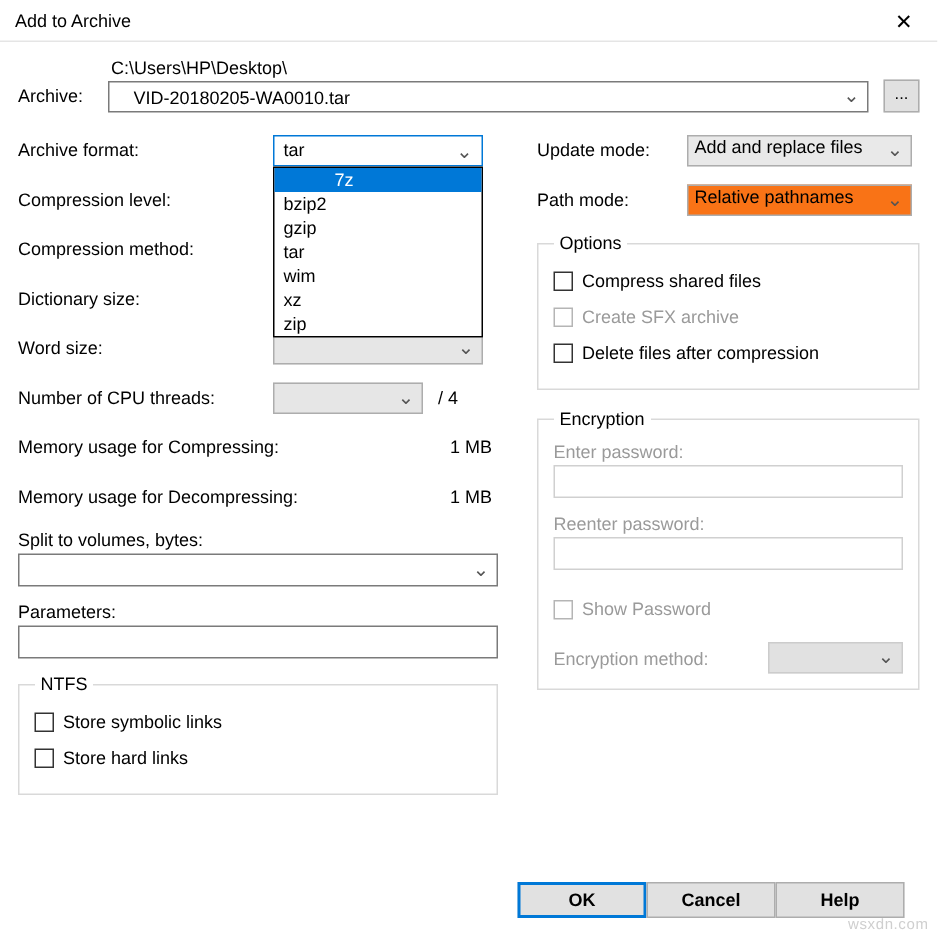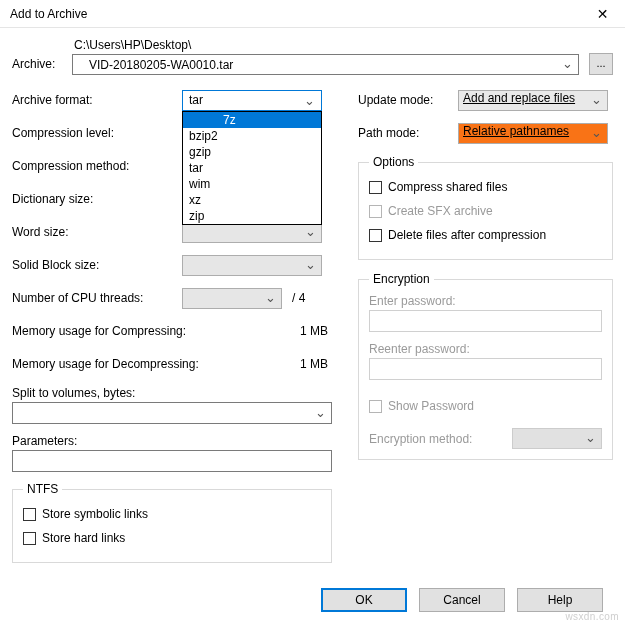--- a/index.html
+++ b/index.html
@@ -59,21 +59,21 @@
   .row .lbl { width: 170px; }
   .row .ctl { flex: 1; }
   .sel, .txt {
     width: 100%; height: 21px;
     border: 1px solid #adadad;
     background: #e6e6e6;
     font-size: 12px;
     padding: 0 4px;
     appearance: none;
   }
-  .sel-wrap { position: relative; width: 140px; text-decoration: underline; }
+  .sel-wrap { position: relative; width: 140px; }
   .sel-wrap::after {
     content: "⌄"; position: absolute; right: 6px; top: 2px; font-size: 13px; color: #555; pointer-events: none;
   }
   .sel-wrap.wide { width: 150px; }
   .textval { text-align: right; padding-right: 4px; }
   .cpu-row .sel-wrap { width: 100px; }
   .cpu-ct { margin-left: 10px; }
   .split-block, .params-block { margin-top: 2px; margin-bottom: 10px; }
   .split-block .lbl, .params-block .lbl { display: block; margin-bottom: 2px; }
   .wide-input {
@@ -139,21 +139,21 @@
     cursor: default;
   }
   .format-list .opt.sel {
     background: #0078d7; color: #fff; border: none; padding-left: 40px;
   }
 
   .footer {
     position: absolute; bottom: 14px; left: 0; right: 0;
     display: flex; justify-content: flex-end;
     padding-right: 22px;
-    gap: 12px;
+    font-weight: bold;
   }
   .btn {
     width: 86px; height: 24px;
     border: 1px solid #adadad;
     background: #e1e1e1;
     font-size: 12px;
     text-align: center; line-height: 22px;
   }
   .btn.default { border: 2px solid #0078d7; line-height: 20px; }
   .watermark {
@@ -224,28 +224,20 @@
       <div class="row">
         <div class="lbl">Dictionary size:</div>
         <div class="ctl">
             <div class="sel-wrap">
               <div class="sel"></div>
             </div>
           </div>
       </div>
       <div class="row">
         <div class="lbl">Word size:</div>
-        <div class="ctl">
-            <div class="sel-wrap">
-              <div class="sel"></div>
-            </div>
-          </div>
-      </div>
-      <div class="row">
-        <div class="lbl">Solid Block size:</div>
         <div class="ctl">
             <div class="sel-wrap">
               <div class="sel"></div>
             </div>
           </div>
       </div>
       <div class="row cpu-row">
         <div class="lbl">Number of CPU threads:</div>
         <div class="ctl" style="display:flex;align-items:center;">
           <div class="sel-wrap">

